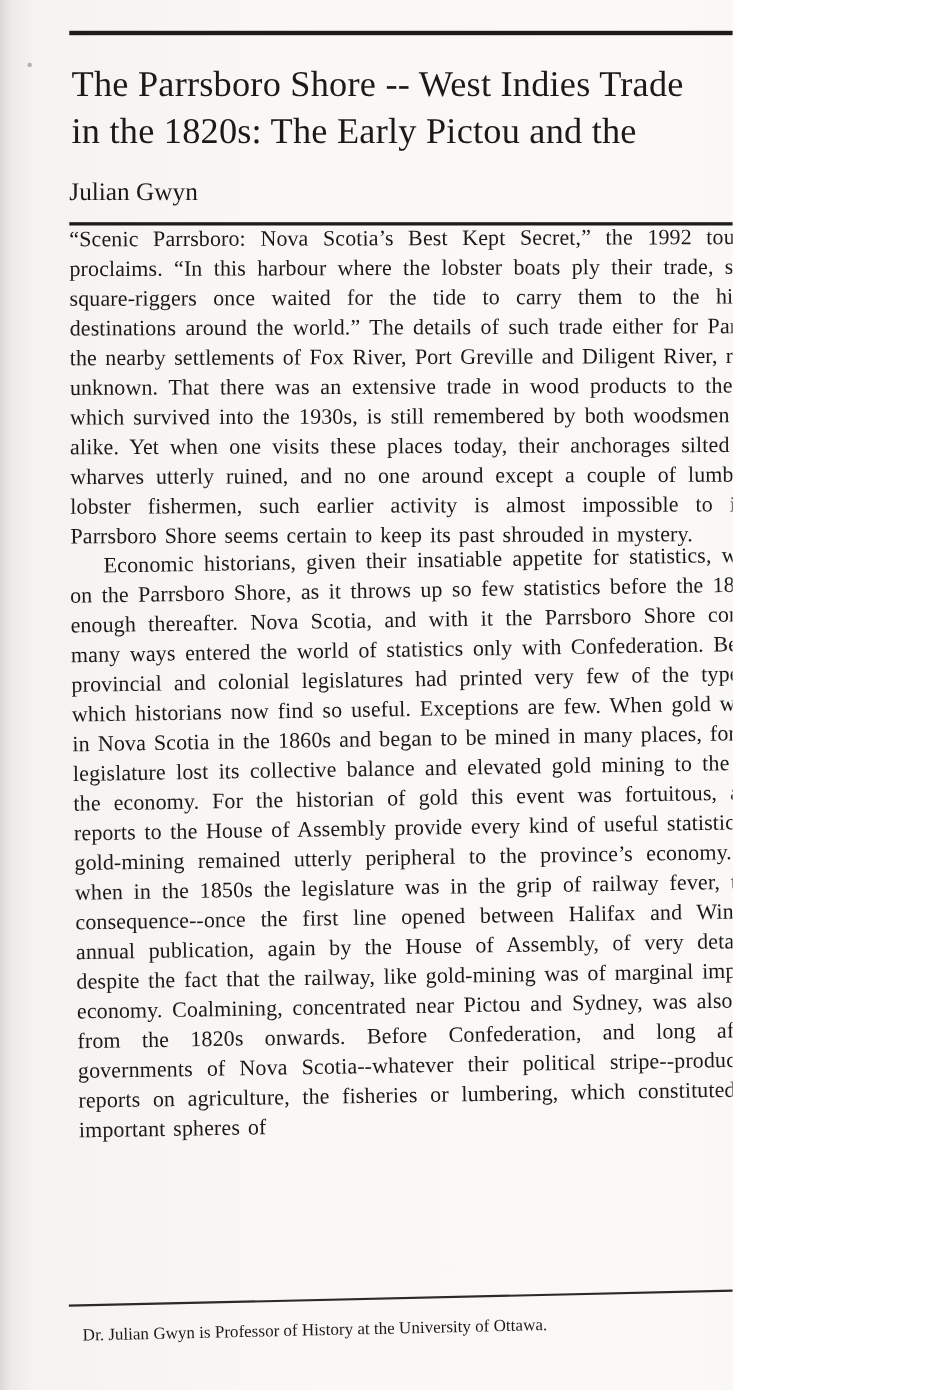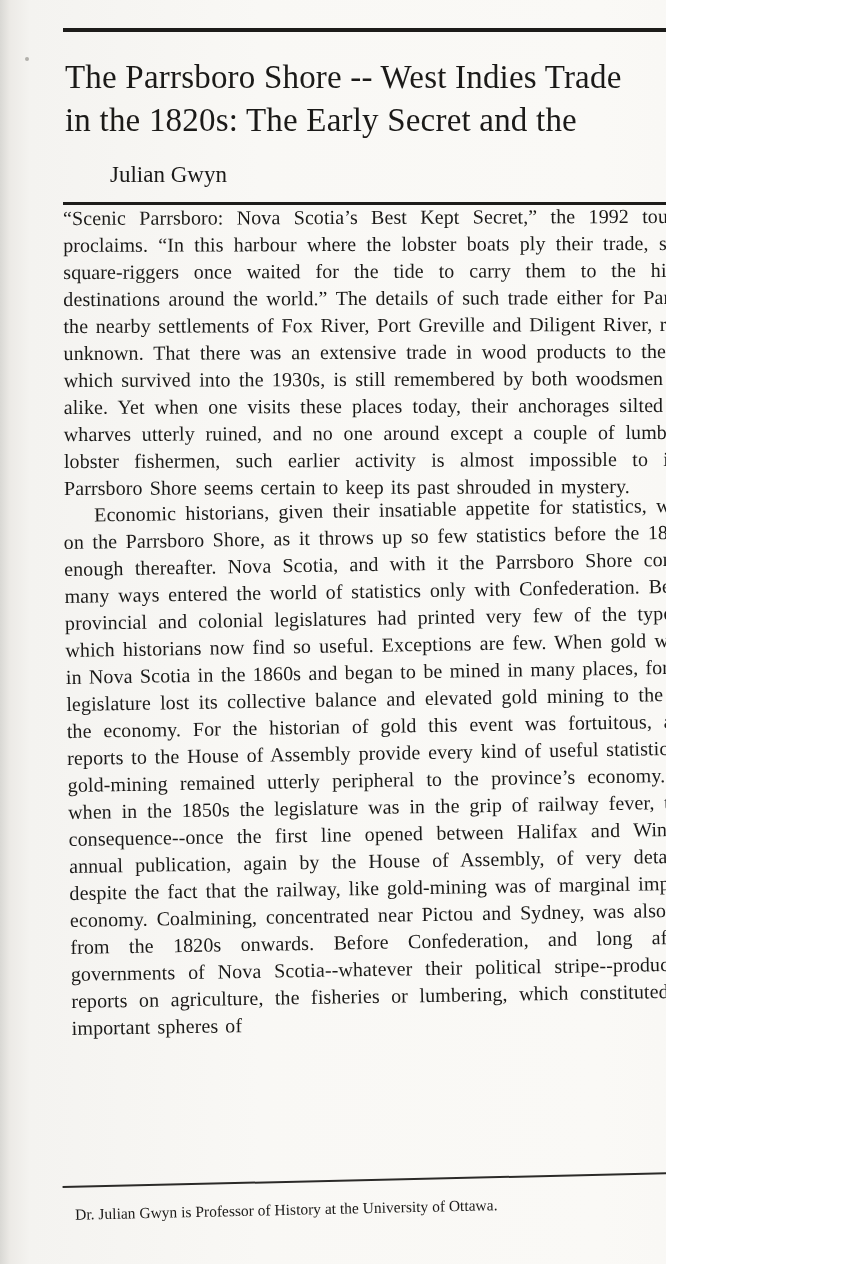--- a/index.html
+++ b/index.html
@@ -31,21 +31,20 @@
     font-size: 33px;
     line-height: 43px;
     font-weight: 400;
     letter-spacing: 0.2px;
   }
   .title-line { display: block; }
   .author {
     margin-top: 19px;
     font-size: 23px;
     line-height: 28px;
-    margin-left: 47px;
   }
   .rule-author { height: 3px; margin-top: 13px; }
   .bodytext {
     font-size: 20px;
     line-height: 27px;
     text-align: justify;
     word-spacing: 2px;
     letter-spacing: 0.1px;
   }
   .para { margin: 0; }
@@ -75,21 +74,21 @@
 <div class="page">
 
   <div class="speck"></div>
 
   <div class="content">
 
     <div class="rule rule-top"></div>
 
     <h1 class="title">
       <span class="title-line">The Parrsboro Shore -- West Indies Trade</span>
-      <span class="title-line">in the 1820s: The Early Secret and the</span>
+      <span class="title-line">in the 1820s: The Early Pictou and the</span>
     </h1>
 
     <div class="author">Julian Gwyn</div>
 
     <div class="rule rule-author"></div>
 
     <div class="bodytext">
       <p class="para para-1">“Scenic Parrsboro: Nova Scotia’s Best Kept Secret,” the 1992 tourist brochure proclaims. “In this harbour where the lobster boats ply their trade, schooners and square-riggers once waited for the tide to carry them to the high seas and destinations around the world.” The details of such trade either for Parrsboro or for the nearby settlements of Fox River, Port Greville and Diligent River, remain largely unknown. That there was an extensive trade in wood products to the West Indies, which survived into the 1930s, is still remembered by both woodsmen and mariners alike. Yet when one visits these places today, their anchorages silted up and their wharves utterly ruined, and no one around except a couple of lumbermen turned lobster fishermen, such earlier activity is almost impossible to imagine. The Parrsboro Shore seems certain to keep its past shrouded in mystery.</p>
       <p class="para para-2">Economic historians, given their insatiable appetite for statistics, will not thrive on the Parrsboro Shore, as it throws up so few statistics before the 1850s and little enough thereafter. Nova Scotia, and with it the Parrsboro Shore communities, in many ways entered the world of statistics only with Confederation. Before then the provincial and colonial legislatures had printed very few of the type of statistics which historians now find so useful. Exceptions are few. When gold was discovered in Nova Scotia in the 1860s and began to be mined in many places, for example, the legislature lost its collective balance and elevated gold mining to the first place in the economy. For the historian of gold this event was fortuitous, as the annual reports to the House of Assembly provide every kind of useful statistic, even though gold-mining remained utterly peripheral to the province’s economy. Furthermore, when in the 1850s the legislature was in the grip of railway fever, the immediate consequence--once the first line opened between Halifax and Windsor--was the annual publication, again by the House of Assembly, of very detailed statistics, despite the fact that the railway, like gold-mining was of marginal importance to the economy. Coalmining, concentrated near Pictou and Sydney, was also well reported from the 1820s onwards. Before Confederation, and long afterwards, the governments of Nova Scotia--whatever their political stripe--produced no proper reports on agriculture, the fisheries or lumbering, which constituted the centrally important spheres of</p>
     </div>

